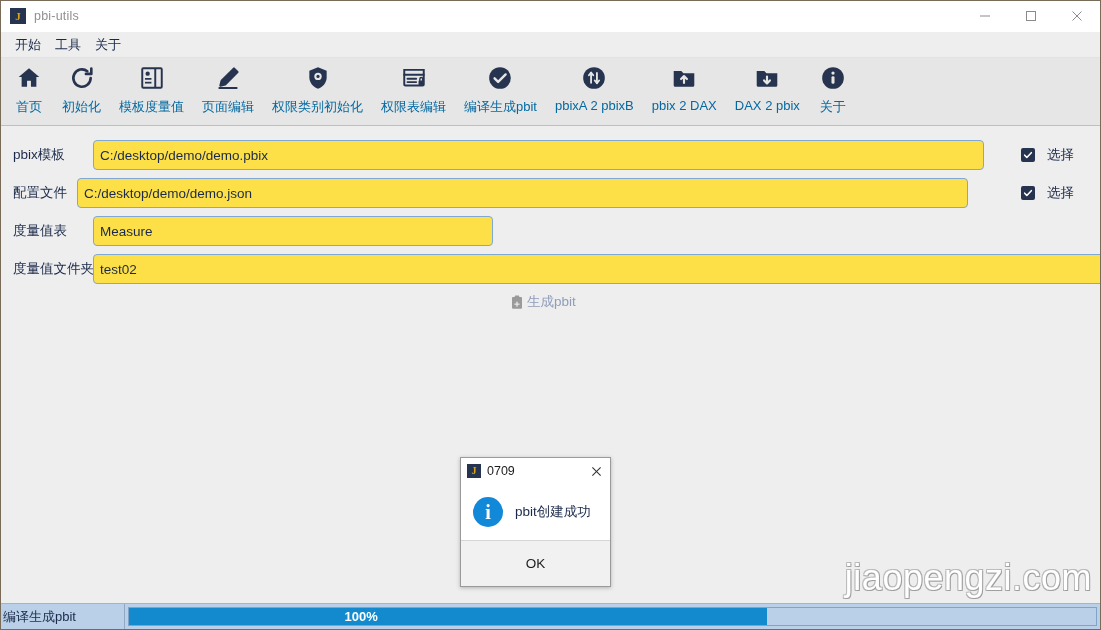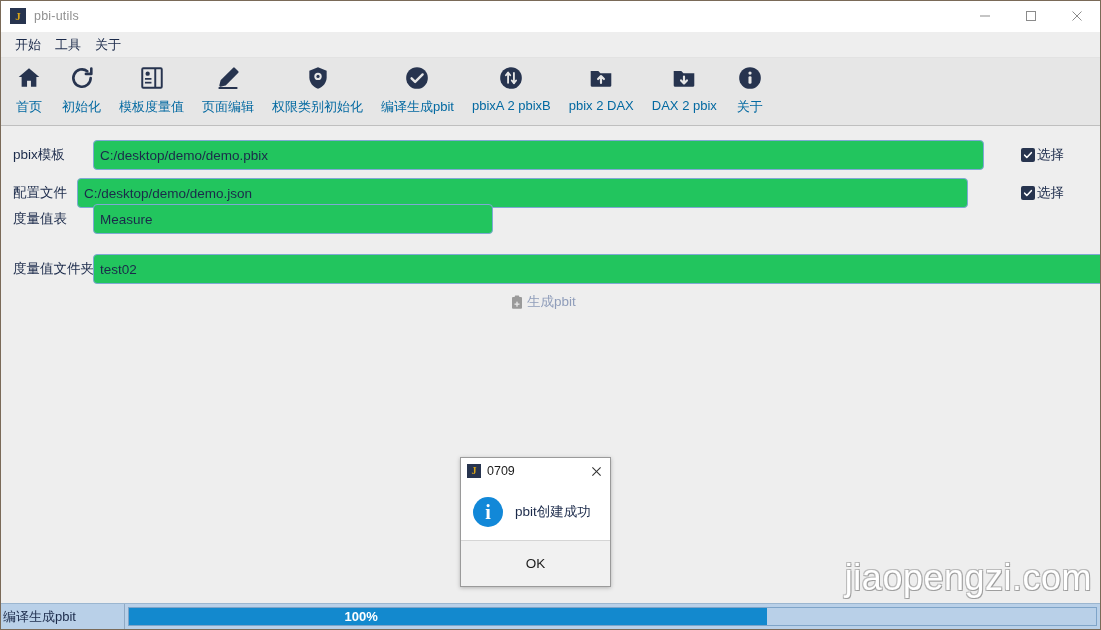--- a/index.html
+++ b/index.html
@@ -99,33 +99,33 @@
     position: absolute;
     display: flex; align-items: center;
     left: 0;
   }
   .field-label {
     font-size: 13.5px; color: #1b2a4a;
     white-space: nowrap;
     text-align: left;
   }
   .field-input {
-    background: #22c55e;
+    background: #fde047;
     border: 1px solid #7fa8d4;
     border-radius: 4px;
     height: 30px;
     font-size: 13.5px;
     color: #1b2a4a;
     padding: 0 6px;
     font-family: "Liberation Sans", "DejaVu Sans", sans-serif;
     outline: none;
   }
   .chk-wrap {
     position: absolute;
-    display: flex; align-items: center; gap: 2px;
+    display: flex; align-items: center; gap: 12px;
   }
   .chk-box {
     width: 14px; height: 14px;
     background: #27344f;
     border-radius: 2px;
     display: flex; align-items: center; justify-content: center;
   }
   .chk-box svg { display: block; }
   .chk-label { font-size: 13.5px; color: #1b2a4a; white-space: nowrap; }
 
@@ -338,20 +338,33 @@
       <span class="tool-ico">
         <svg width="26" height="26" viewBox="0 0 24 24" fill="currentColor">
           <path d="M12 2L4 5.3v6.0c0 5.0 3.4 9.2 8 10.6 4.6-1.4 8-5.6 8-10.6V5.3z"></path>
           <circle cx="12" cy="10.5" r="3.4" fill="#e6e6e6"></circle>
           <circle cx="12" cy="10.5" r="1.5" fill="#27344f"></circle>
         </svg>
       </span>
       <span class="tool-label">权限类别初始化</span>
     </div>
 
+    <div class="tool">
+      <span class="tool-ico">
+        <svg width="26" height="26" viewBox="0 0 24 24" fill="none" stroke="currentColor" stroke-width="1.8" stroke-linecap="round">
+          <path d="M3 4.5h18v13.5a1 1 0 0 1-1 1H4a1 1 0 0 1-1-1z"></path>
+          <line x1="3" y1="9" x2="21" y2="9"></line>
+          <line x1="6" y1="12.6" x2="14" y2="12.6"></line>
+          <line x1="6" y1="15.8" x2="14" y2="15.8"></line>
+          <rect x="16.2" y="14.2" width="5" height="4.4" rx="0.6" fill="currentColor" stroke="none"></rect>
+          <path d="M17.4 14.2v-1.3a1.3 1.3 0 0 1 2.6 0v1.3" stroke-width="1.3"></path>
+        </svg>
+      </span>
+      <span class="tool-label">权限表编辑</span>
+    </div>
 
     <div class="tool">
       <span class="tool-ico">
         <svg width="26" height="26" viewBox="0 0 24 24" fill="currentColor">
           <circle cx="12" cy="12" r="10"></circle>
           <path d="M7 12.3l3.3 3.3L17.2 8.7" fill="none" stroke="#e6e6e6" stroke-width="2.2" stroke-linecap="round" stroke-linejoin="round"></path>
         </svg>
       </span>
       <span class="tool-label">编译生成pbit</span>
     </div>
@@ -425,21 +438,21 @@
     </div>
     <div class="chk-wrap" style="top:58px; left:1020px;">
       <span class="chk-box">
         <svg width="10" height="10" viewBox="0 0 12 12">
             <path d="M2 6.2l2.6 2.8L10 3.2" fill="none" stroke="#ffffff" stroke-width="1.9" stroke-linecap="round" stroke-linejoin="round"></path>
           </svg>
       </span>
       <span class="chk-label">选择</span>
     </div>
 
-    <div class="field-row" style="top:78px; left:12px;">
+    <div class="field-row" style="top:90px; left:12px;">
       <span class="field-label" style="width:80px;">度量值表</span>
       <input class="field-input" style="width: 400px;" type="text" value="Measure">
     </div>
 
     <div class="field-row" style="top:128px; left:12px;">
       <span class="field-label" style="width:80px;">度量值文件夹</span>
       <input class="field-input" style="width: 1092px;" type="text" value="test02">
     </div>
 
     <button class="gen-btn" style="top:167px; left:509px;" disabled="">

